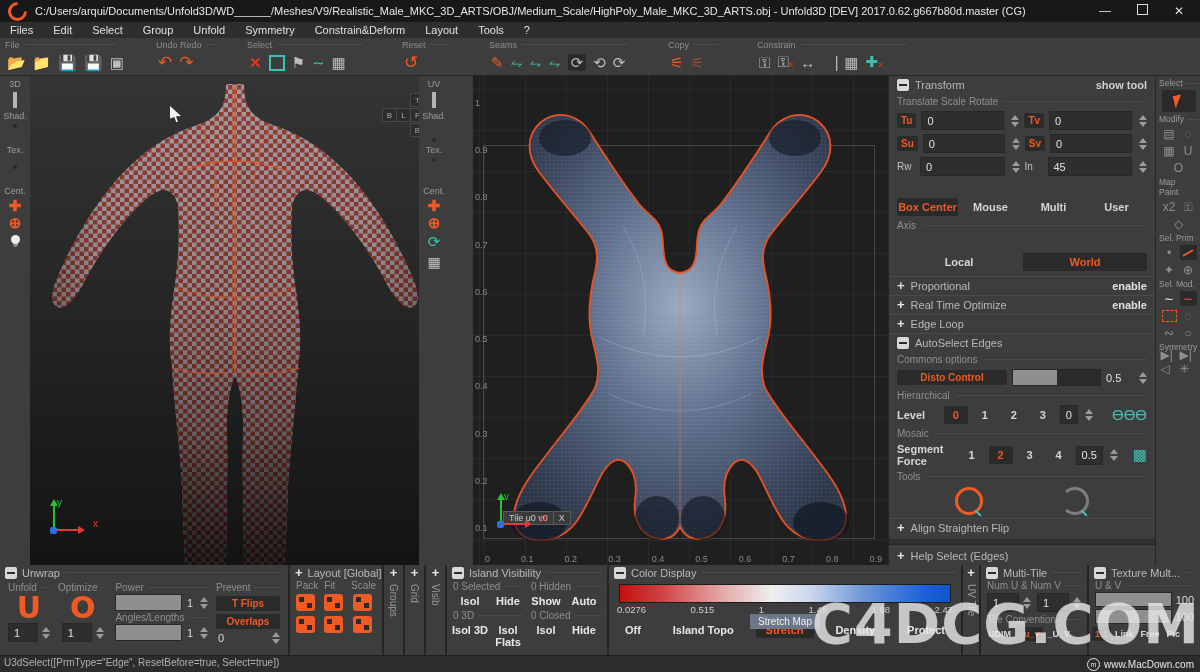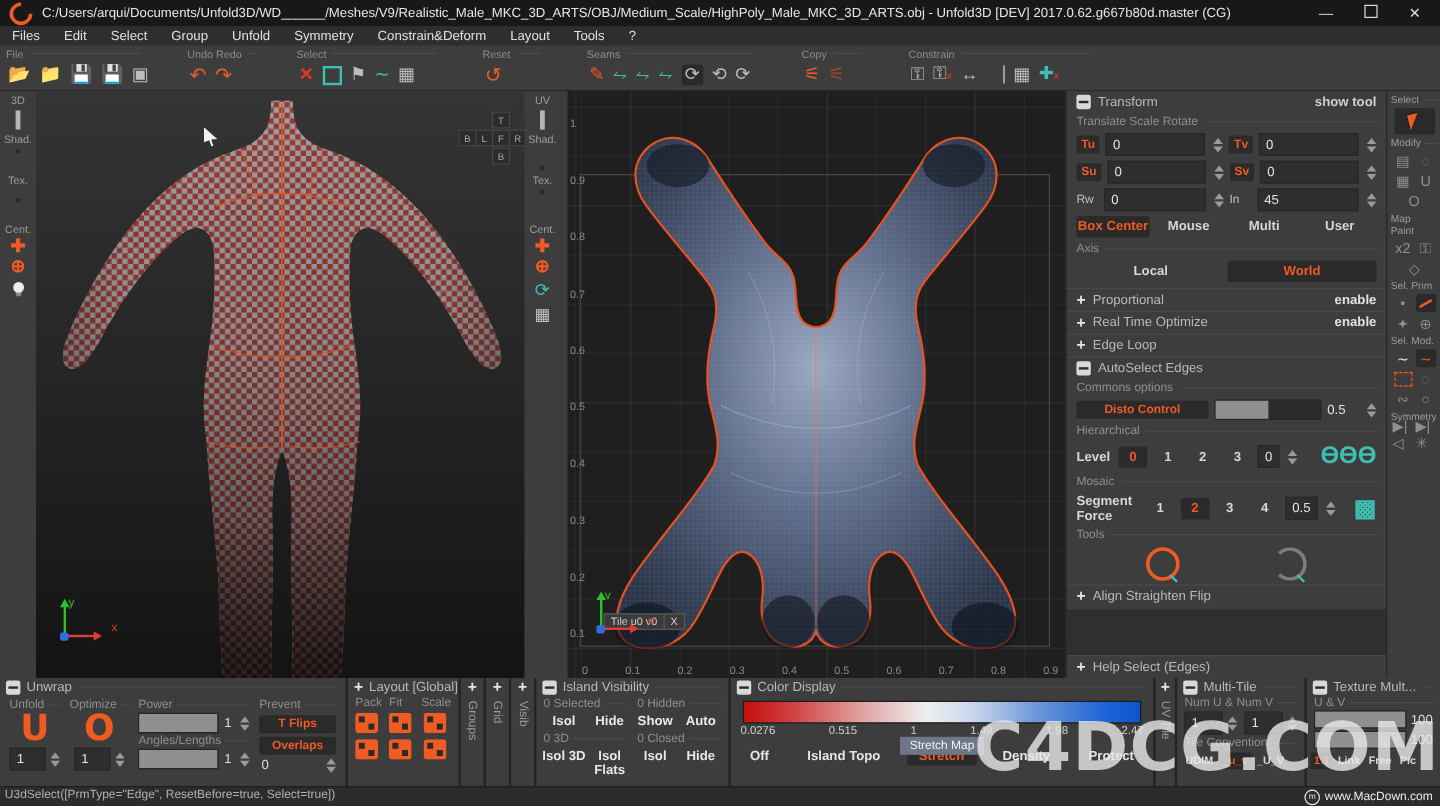--- a/index.html
+++ b/index.html
@@ -89,31 +89,31 @@
   .sublabel::after{content:"";flex:1;border-top:1px solid #4a4a4a;}
   .frow{display:flex;align-items:center;gap:5px;padding:2px 8px;}
   .chip{background:#2b2b2b;color:#f05a23;font-weight:bold;padding:2px 4px;border-radius:2px;font-size:10px;}
   .flab{color:#c2c2c2;font-size:10px;width:18px;}
   .num{flex:1;background:#2e2e2e;border:1px solid #272727;height:17px;display:flex;align-items:center;
        padding:0 5px;color:#e2e2e2;}
   .spin{display:flex;flex-direction:column;gap:2px;margin-left:2px;}
   .up{width:0;height:0;border-left:4px solid transparent;border-right:4px solid transparent;border-bottom:5px solid #9a9a9a;}
   .dn{width:0;height:0;border-left:4px solid transparent;border-right:4px solid transparent;border-top:5px solid #9a9a9a;}
   .brow{display:flex;gap:2px;padding:2px 8px;}
-  .pbtn{flex:1;text-align:center;padding:3px 0;color:#d6d6d6;font-weight:bold;}
+  .pbtn{flex:1;text-align:center;padding:3px 0;color:#d6d6d6;font-weight:bold;margin-top:18px;}
   .pbtn.sel{background:#2a2a2a;color:#f05a23;border-radius:2px;}
   .slider{height:15px;background:#2b2b2b;border:1px solid #272727;position:relative;flex:1;}
   .slider .fill{position:absolute;left:0;top:0;bottom:0;background:#8f8f8f;}
   .mini{min-width:20px;text-align:center;padding:3px 2px;color:#d6d6d6;font-weight:bold;}
   .mini.sel{background:#2a2a2a;color:#f05a23;border-radius:2px;}
   .toolcirc{width:22px;height:22px;border:3px solid #f05a23;border-radius:50%;position:relative;}
   .toolcirc::after{content:"";position:absolute;right:-2px;bottom:-2px;width:8px;height:2px;background:#3fbfb4;transform:rotate(45deg);}
   .toolcirc.gray{border-color:#7d7d7d;border-left-color:transparent;}
   .darkarea{flex:1;background:#2f2f2f;margin-top:2px;}
-  .tealic{color:#3fbfb4;font-size:20px;font-weight:bold;}
+  .tealic{color:#3fbfb4;font-size:15px;font-weight:normal;}
   
   #rstrip{position:absolute;left:1155px;top:76px;width:45px;bottom:107px;background:#3d3d3d;
           border-left:1px solid #262626;display:flex;flex-direction:column;align-items:center;gap:2px;padding-top:2px;}
   #rstrip .lbl{font-size:8.5px;color:#9c9c9c;align-self:flex-start;padding-left:3px;display:flex;align-items:center;gap:3px;width:40px;}
   #rstrip .lbl::after{content:"";flex:1;border-top:1px solid #4c4c4c;}
   .rgrid{display:flex;flex-wrap:wrap;justify-content:center;gap:2px;width:44px;}
   .rgi{width:17px;height:15px;display:flex;align-items:center;justify-content:center;color:#8f8f8f;font-size:12px;}
   .rgi.on{background:#2a2a2a;border-radius:2px;}
   .cursor-or{width:0;height:0;border-style:solid;border-width:0 0 13px 9px;border-color:transparent transparent transparent #f05a23;
              transform:rotate(-14deg);filter:drop-shadow(0 0 1px #000);}
@@ -335,21 +335,21 @@
           <span class="gz-vl">y</span>
         </span>
       <span class="gz-x">
           <span class="gz-ul">x</span>
         </span>
       <span class="gz-o"></span>
     </div>
     <div class="mcursor"></div>
   </div>
 
-  <div class="strip" id="uvStrip" style="left:437px">
+  <div class="strip" id="uvStrip" style="left:419px">
     <span class="lbl">UV</span>
     <span class="iconbox"><span class="frame"></span></span>
     <span class="lbl">Shad.</span>
     <span class="iconbox"><span class="ball"></span></span>
     <span class="iconbox"><span class="ball globe"></span></span>
     <span class="iconbox on"><span class="ball chk"></span></span>
     <span class="lbl">Tex.</span>
     <span class="iconbox on"><span class="ball"></span></span>
     <span class="iconbox"><span class="ball chk"></span></span>
     <span class="iconbox"><span class="ball chk dim"></span></span>

